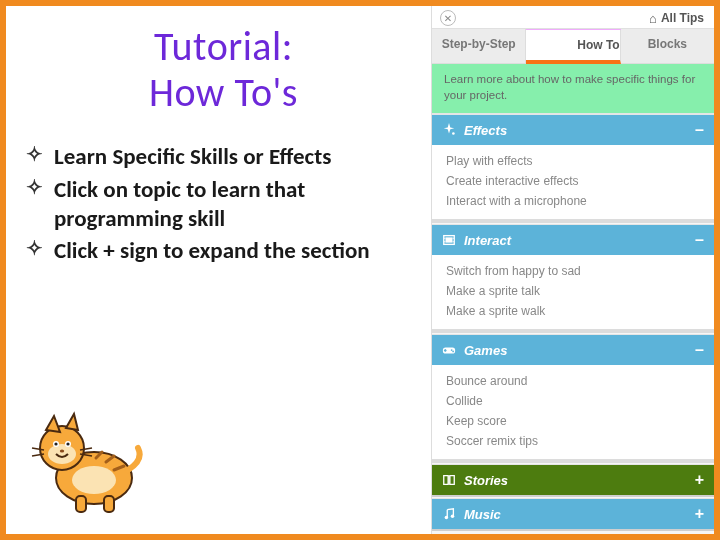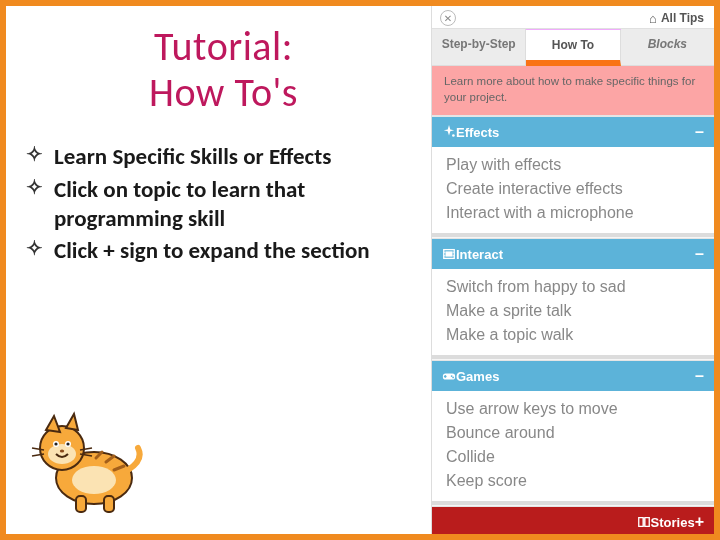--- a/index.html
+++ b/index.html
@@ -21,21 +21,21 @@
     flex: 0 0 425px;
     padding: 12px 10px 10px 20px;
     display: flex;
     flex-direction: column;
   }
   .slide-title {
     text-align: center;
     font-size: 40px;
     font-weight: 400;
     line-height: 1.15;
-    color: #be185d;
+    color: #6d28d9;
     margin-bottom: 26px;
     margin-top: 6px;
     letter-spacing: 0.5px;
   }
   .bullets {
     list-style: none;
     font-size: 23px;
     color: #1a1a1a;
     line-height: 1.25;
     font-weight: bold;
@@ -92,34 +92,35 @@
   .tab {
     flex:1;
     text-align:center;
     padding:8px 0;
     font-size:12px;
     color:#777;
     font-weight:bold;
     border-right:1px solid #ddd;
     background:#ececec;
   }
-  .tab:last-child{border-right:none;font-style:italic;}
+  .tab:last-child{border-right:none;}
   .tab.active {
     background:#fff;
     color:#555;
-    border-bottom:6px solid #f97316;
+    border-bottom:4px solid #f97316;
     position:relative;
     top:1px;
+    text-align:right;
   }
   .panel-desc {
     font-size:11.5px;
     color:#666;
     padding:8px 12px 10px 12px;
     line-height:1.35;
-    background:#fca5a5;
+    background:#86efac;
     border-bottom:1px solid #e5e5e5;
   }
   .scroll-area {
     flex:1;
     overflow:hidden;
     background:#f6f6f6;
   }
   .section {
     margin-bottom:1px;
   }
@@ -127,33 +128,33 @@
     background:#5cb3d9;
     color:#fff;
     display:flex;
     align-items:center;
     justify-content:space-between;
     padding:6px 10px;
     font-size:13px;
     font-weight:bold;
     border-top:1px solid #e5e5e5;
   }
-  .section-header.stories { background:#b91c1c;justify-content:flex-end; }
-  .sh-left{display:flex;align-items:center;}
+  .section-header.stories { background:#4d7c0f; }
+  .sh-left{display:flex;align-items:center;gap:8px;font-style:italic;}
   .sh-icon {
     width:14px;height:14px;display:inline-block;
   }
   .toggle { font-size:16px; font-weight:bold; }
   .section-body {
     background:#fff;
     padding:6px 0 8px 0;
     border-bottom:4px solid #dcdcdc;
   }
   .topic {
-    font-size:16px;
+    font-size:12px;
     color:#888;
     padding:3px 14px;
     cursor:pointer;
   }
   .collapsed { border-bottom:2px solid #cfcfcf; }
 </style>
 </head>
 <body>
 
 <div class="frame">
@@ -250,43 +251,43 @@
                 <line x1="12" y1="6" x2="14" y2="6" stroke="#fff"></line>
                 <line x1="12" y1="10" x2="14" y2="10" stroke="#fff"></line>
               </svg>
             <span>Interact</span>
           </span>
           <span class="toggle">–</span>
         </div>
         <div class="section-body">
           <div class="topic">Switch from happy to sad</div>
           <div class="topic">Make a sprite talk</div>
-          <div class="topic">Make a topic walk</div>
+          <div class="topic">Make a sprite walk</div>
         </div>
       </div>
 
       <div class="section">
         <div class="section-header">
           <span class="sh-left">
             <svg class="sh-icon" viewBox="0 0 16 16">
                 <rect x="1" y="5" width="14" height="7" rx="3" fill="#fff"></rect>
                 <rect x="3" y="7" width="1.5" height="3" fill="#5cb3d9"></rect>
                 <rect x="2.2" y="7.8" width="3" height="1.5" fill="#5cb3d9"></rect>
                 <circle cx="11" cy="8" r="1" fill="#5cb3d9"></circle>
                 <circle cx="12.7" cy="9.6" r="1" fill="#5cb3d9"></circle>
               </svg>
             <span>Games</span>
           </span>
           <span class="toggle">–</span>
         </div>
         <div class="section-body">
-          <div class="topic">Use arrow keys to move</div>
           <div class="topic">Bounce around</div>
           <div class="topic">Collide</div>
           <div class="topic">Keep score</div>
+          <div class="topic">Soccer remix tips</div>
         </div>
       </div>
 
       <div class="section collapsed">
         <div class="section-header stories">
           <span class="sh-left">
             <svg class="sh-icon" viewBox="0 0 16 16">
                 <path d="M2 3 H7 V13 H2 Z M9 3 H14 V13 H9 Z" fill="none" stroke="#fff" stroke-width="1.5"></path>
                 <line x1="8" y1="3" x2="8" y2="13" stroke="#fff" stroke-width="1.5"></line>
               </svg>

